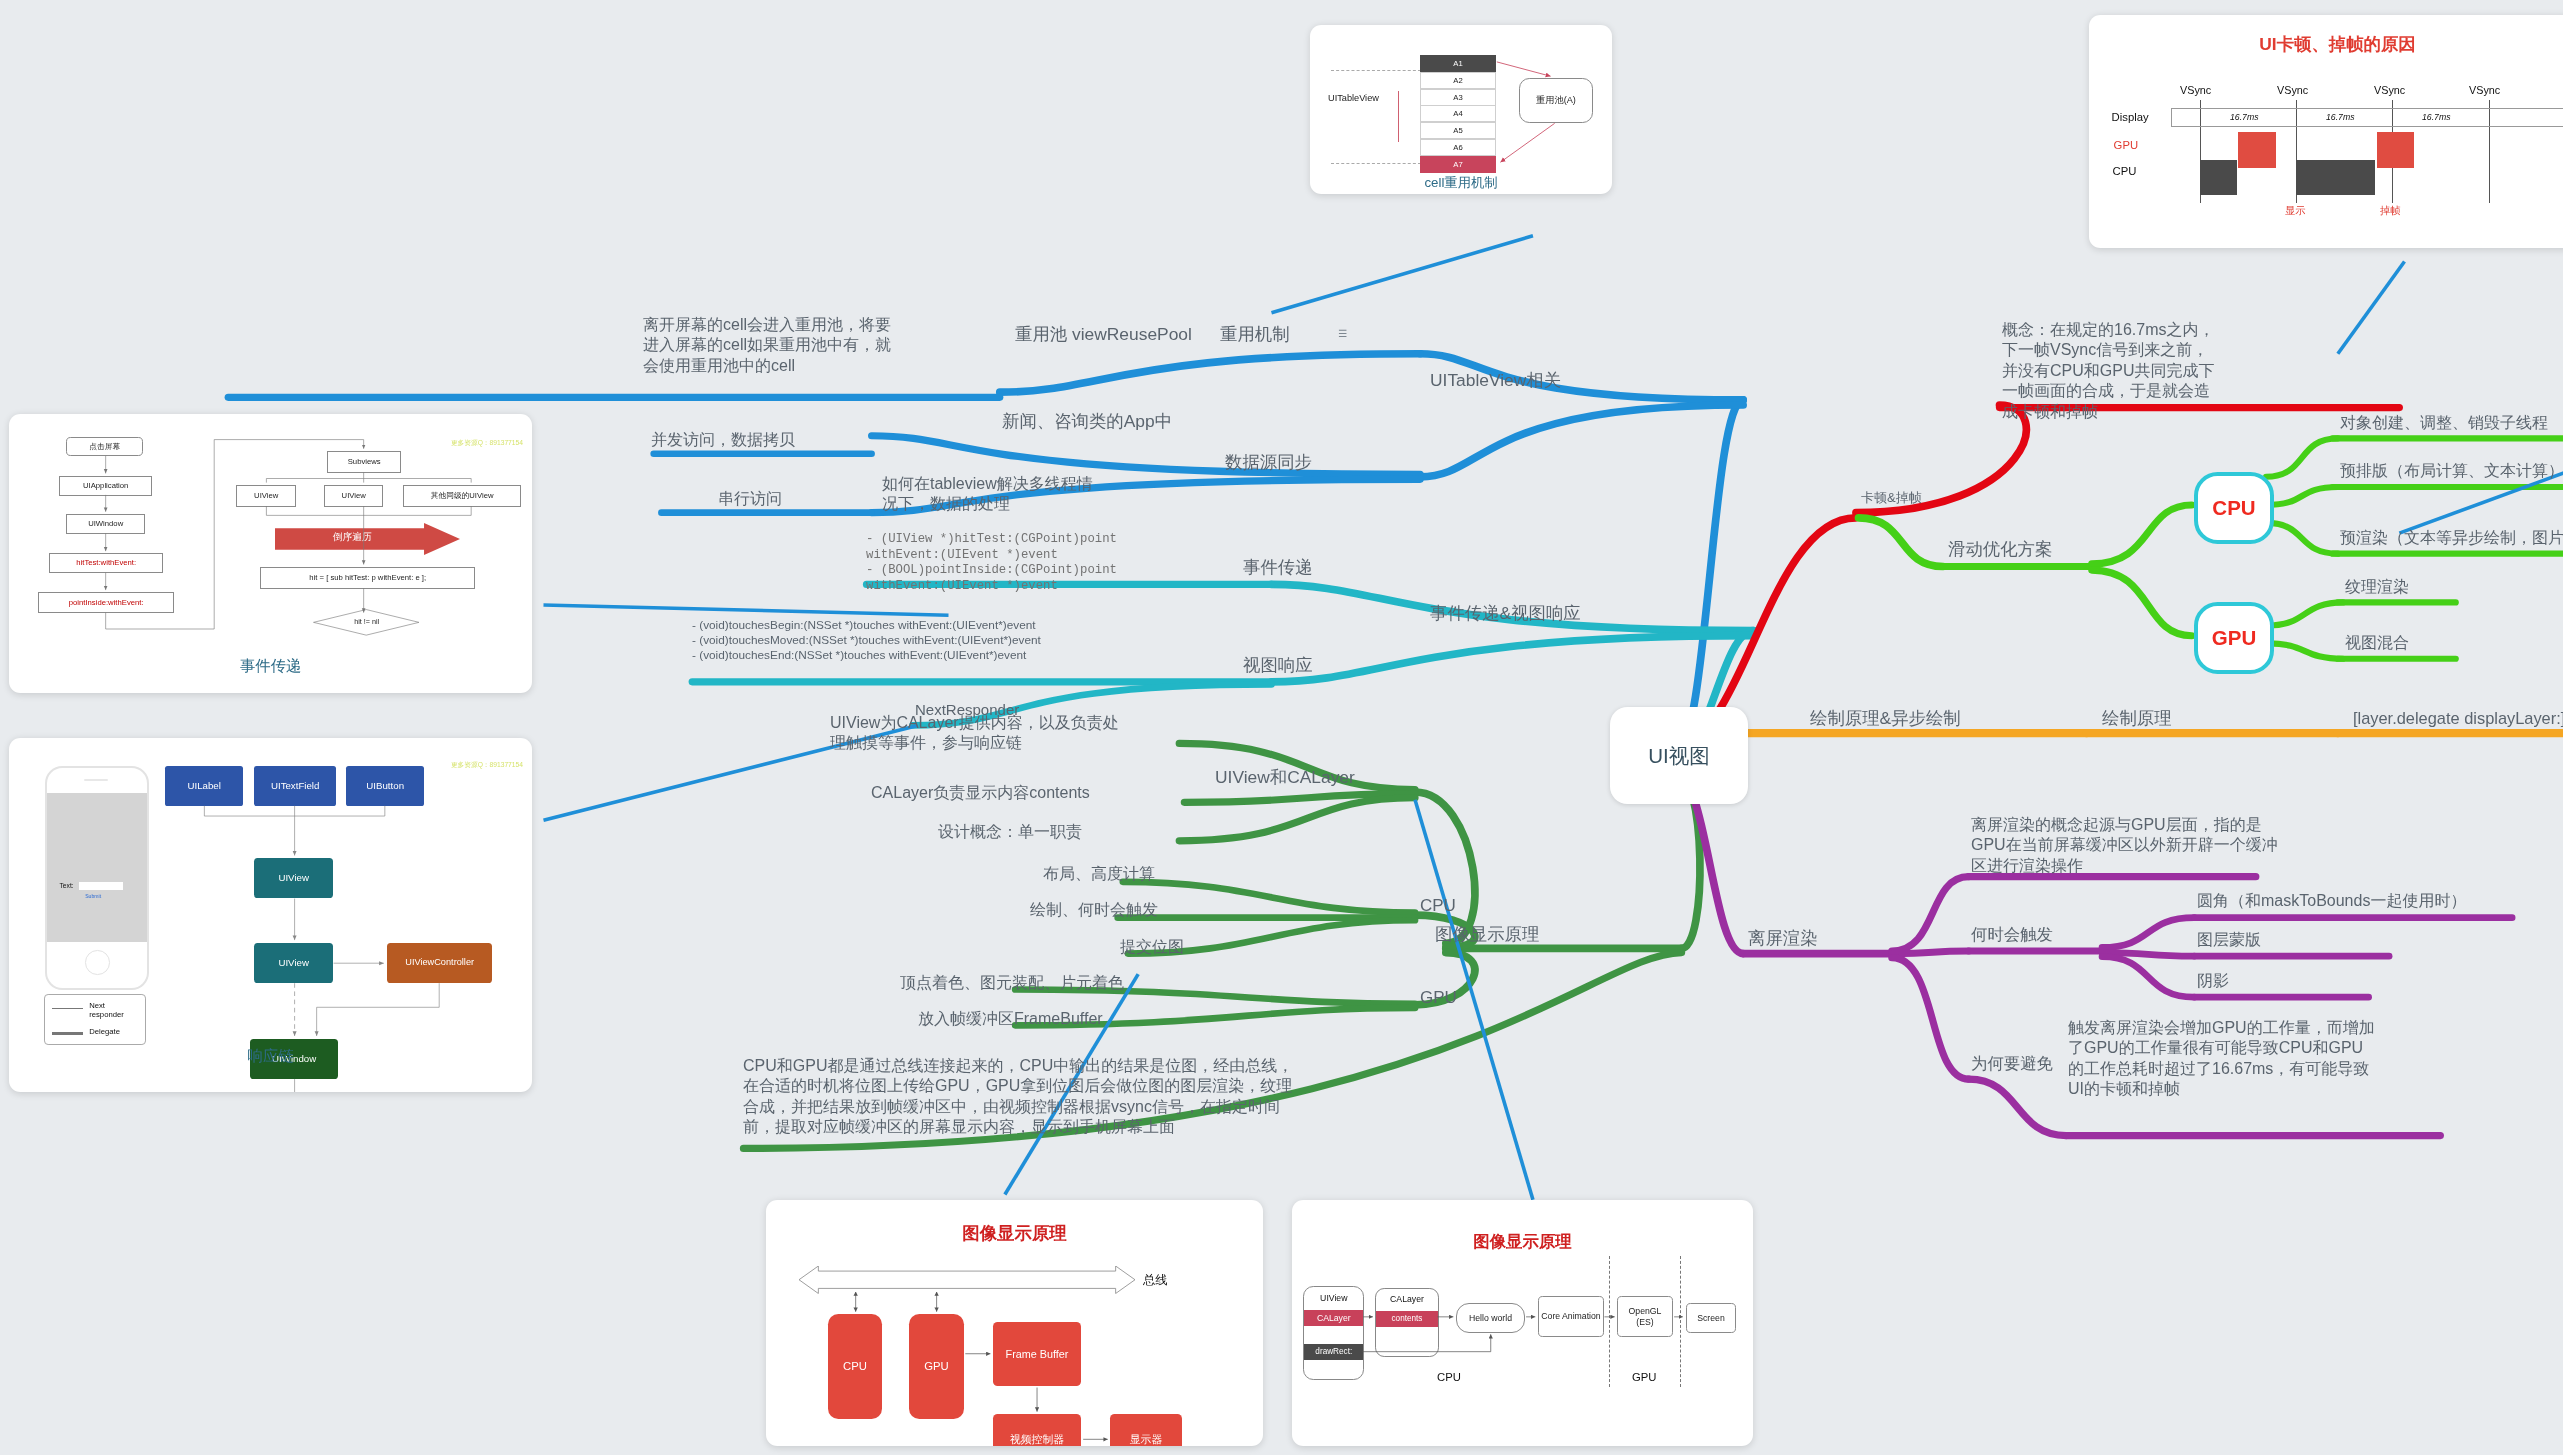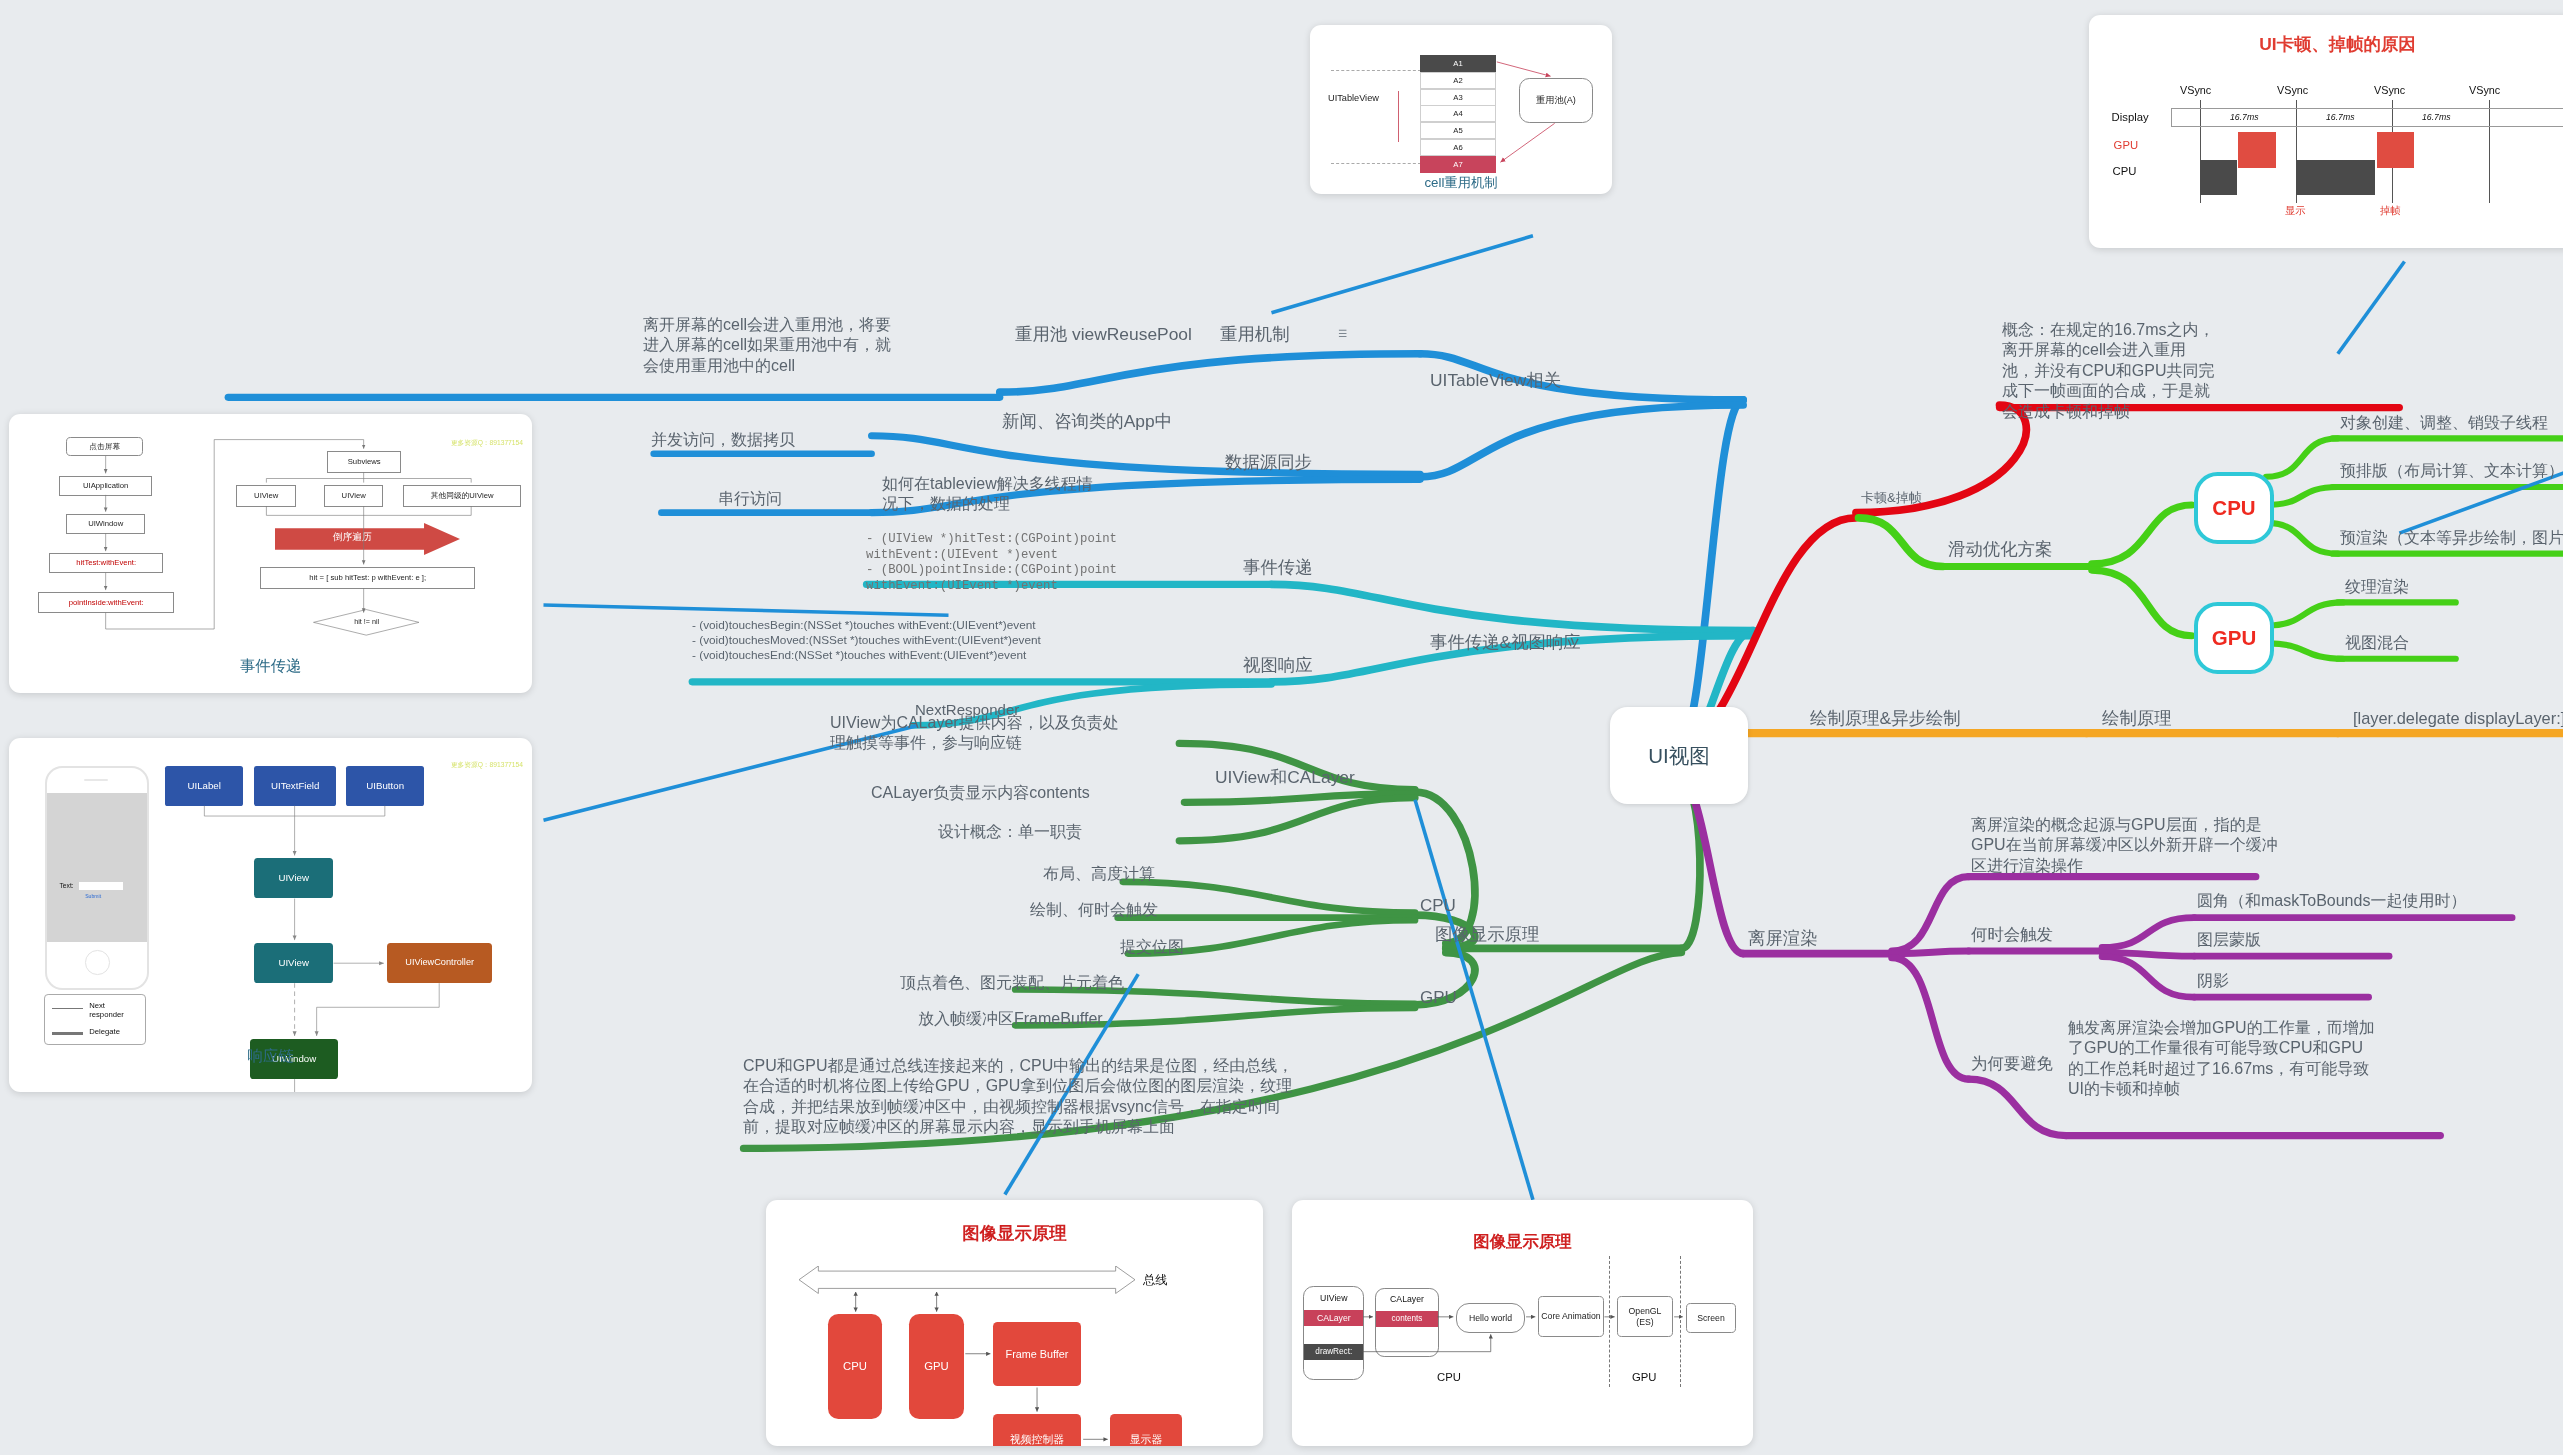--- a/index.html
+++ b/index.html
@@ -147,32 +147,32 @@
 <div class="node" style="left:1338px;top:327px;font-size:10.3px;color:#7d8790;">☰</div>
 <div class="node" style="left:1015px;top:323px;font-size:17.4px;">重用池 viewReusePool</div>
 <div class="node mul" style="left:643px;top:315px;width:251px;font-size:16px;">离开屏幕的cell会进入重用池，将要进入屏幕的cell如果重用池中有，就会使用重用池中的cell</div>
 
 <div class="node" style="left:1225px;top:451px;font-size:17.4px;">数据源同步</div>
 <div class="node" style="left:1002px;top:410px;font-size:17.4px;">新闻、咨询类的App中</div>
 <div class="node mul" style="left:882px;top:474px;width:215px;font-size:16px;">如何在tableview解决多线程情况下，数据的处理</div>
 <div class="node" style="left:651px;top:430px;font-size:16px;">并发访问，数据拷贝</div>
 <div class="node" style="left:718px;top:489px;font-size:16px;">串行访问</div>
 
-<div class="node" style="left:1430px;top:631px;font-size:17.4px;">事件传递&amp;视图响应</div>
+<div class="node" style="left:1430px;top:602px;font-size:17.4px;">事件传递&amp;视图响应</div>
 <div class="node" style="left:1243px;top:556px;font-size:17.4px;">事件传递</div>
 <div class="node mul" style="left:866px;top:532px;width:287px;font-size:12.3px;font-family:'Liberation Mono','DejaVu Sans Mono',monospace;color:#737373;">- (UIView *)hitTest:(CGPoint)point withEvent:(UIEvent *)event
 - (BOOL)pointInside:(CGPoint)point withEvent:(UIEvent *)event</div>
 <div class="node" style="left:1243px;top:654px;font-size:17.4px;">视图响应</div>
 <div class="node mul" style="left:692px;top:618px;width:425px;font-size:11.8px;">- (void)touchesBegin:(NSSet *)touches withEvent:(UIEvent*)event
 - (void)touchesMoved:(NSSet *)touches withEvent:(UIEvent*)event
 - (void)touchesEnd:(NSSet *)touches withEvent:(UIEvent*)event</div>
 <div class="node" style="left:915px;top:700px;font-size:15px;">NextResponder</div>
 
 <div class="node" style="left:1861px;top:490px;font-size:13px;">卡顿&amp;掉帧</div>
-<div class="node mul" style="left:2002px;top:320px;width:215px;font-size:16px;">概念：在规定的16.7ms之内，离开屏幕的cell会进入重用池，并没有CPU和GPU共同完成下一帧画面的合成，于是就会造成卡顿和掉帧</div>
+<div class="node mul" style="left:2002px;top:320px;width:215px;font-size:16px;">概念：在规定的16.7ms之内，下一帧VSync信号到来之前，并没有CPU和GPU共同完成下一帧画面的合成，于是就会造成卡顿和掉帧</div>
 
 <div class="node" style="left:1948px;top:538px;font-size:17.4px;">滑动优化方案</div>
 <div class="pill" style="left:2194px;top:472px;width:72px;height:64px;">
   <span>CPU</span>
 </div>
 <div class="pill" style="left:2194px;top:602px;width:72px;height:64px;">
   <span>GPU</span>
 </div>
 <div class="node" style="left:2340px;top:413px;font-size:16px;">对象创建、调整、销毁子线程</div>
 <div class="node" style="left:2340px;top:461px;font-size:16px;">预排版（布局计算、文本计算）</div>

